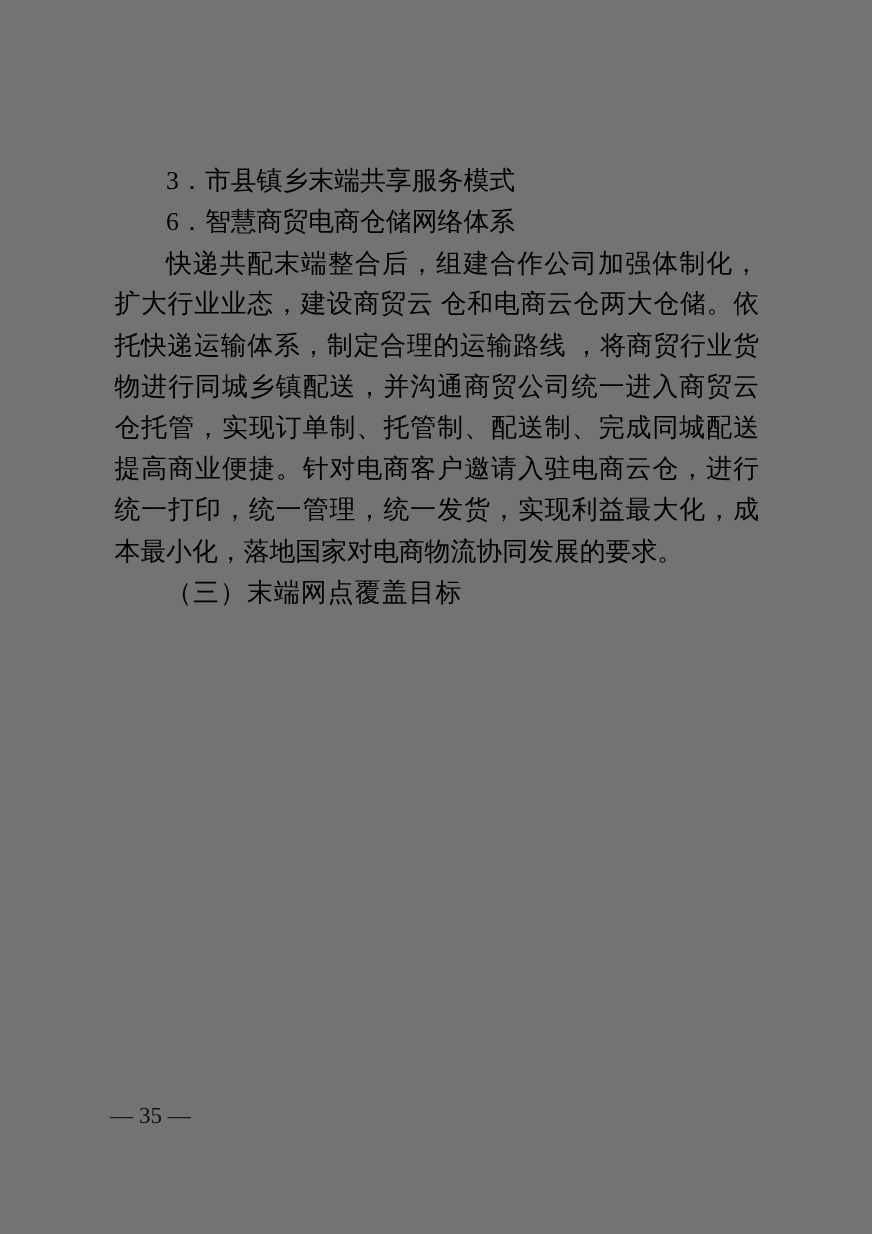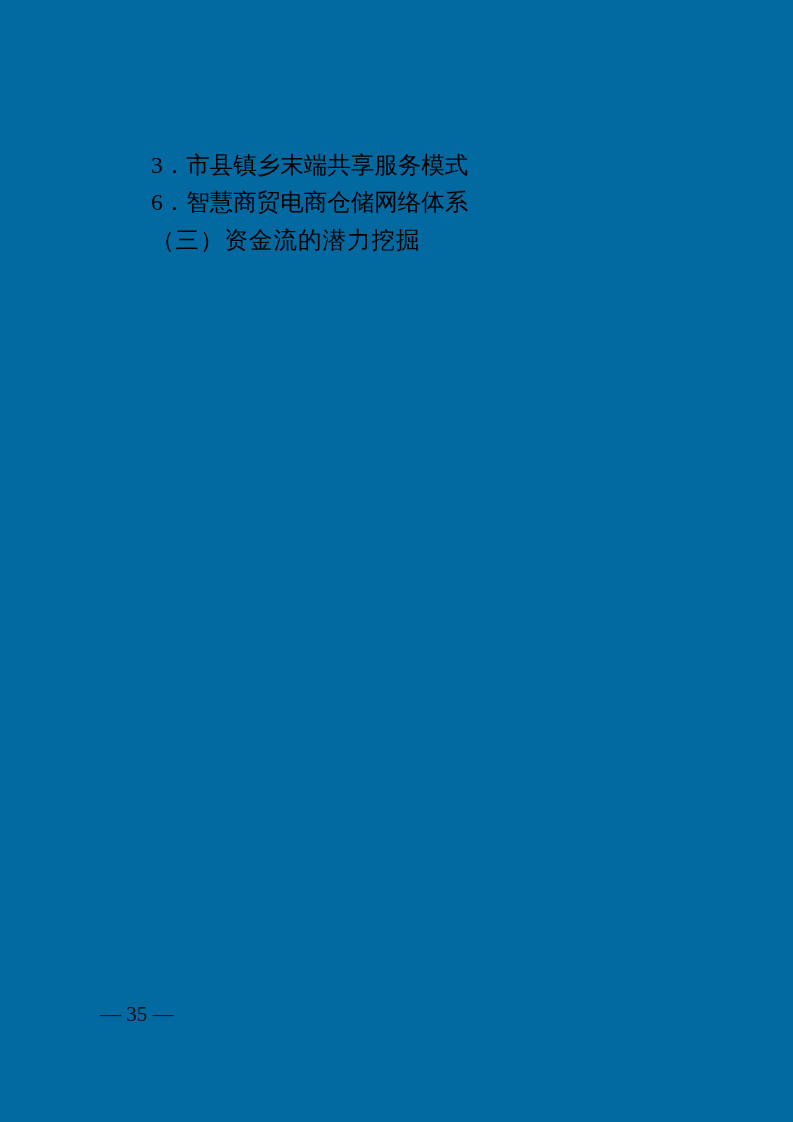--- a/index.html
+++ b/index.html
@@ -4,21 +4,21 @@
 <style>
   html, body {
     margin: 0;
     padding: 0;
     background: #ffffff;
   }
   .page {
     position: relative;
     width: 793px;
     height: 1122px;
-    background: #0369a1;
+    background: #737373;
     overflow: hidden;
     font-family: "Liberation Serif", "DejaVu Serif", serif;
     color: #000000;
   }
   .content {
     position: absolute;
     left: 104px;
     top: 147px;
     width: 586px;
     font-size: 23.5px;
@@ -49,18 +49,19 @@
     color: #111111;
   }
 </style>
 </head>
 <body>
 
 <div class="page">
   <main class="content">
     <h3 class="num-heading">3．市县镇乡末端共享服务模式</h3>
     <h3 class="num-heading">6．智慧商贸电商仓储网络体系</h3>
-    <h2 class="sub-heading">（三）资金流的潜力挖掘</h2>
+    <p>快递共配末端整合后，组建合作公司加强体制化，扩大行业业态，建设商贸云 仓和电商云仓两大仓储。依托快递运输体系，制定合理的运输路线 ，将商贸行业货物进行同城乡镇配送，并沟通商贸公司统一进入商贸云仓托管，实现订单制、托管制、配送制、完成同城配送提高商业便捷。针对电商客户邀请入驻电商云仓，进行统一打印，统一管理，统一发货，实现利益最大化，成本最小化，落地国家对电商物流协同发展的要求。</p>
+    <h2 class="sub-heading">（三）末端网点覆盖目标</h2>
   </main>
   <footer class="page-footer">
     <span>— 35 —</span>
   </footer>
 </div>
 
 </body></html>

